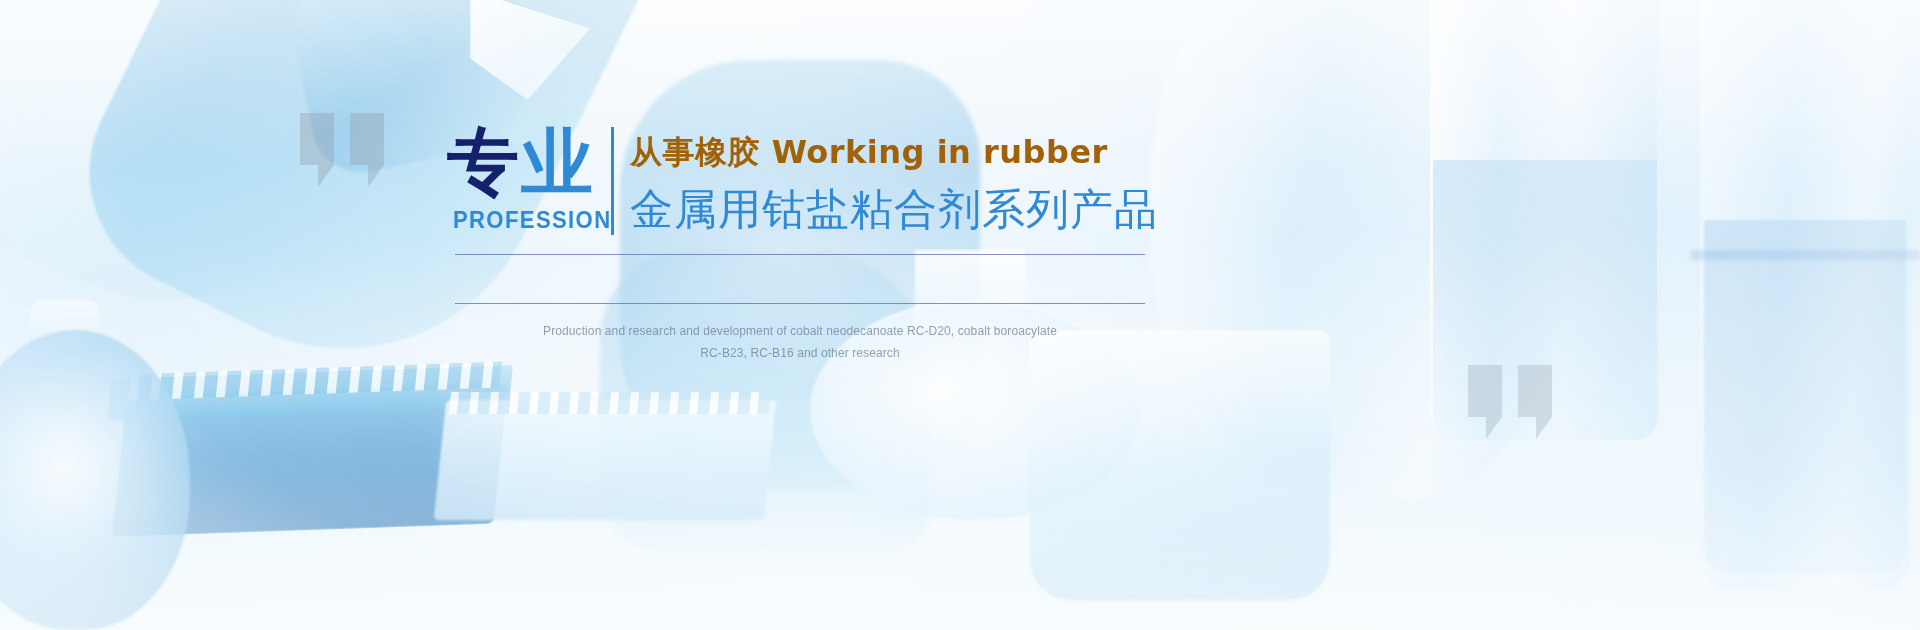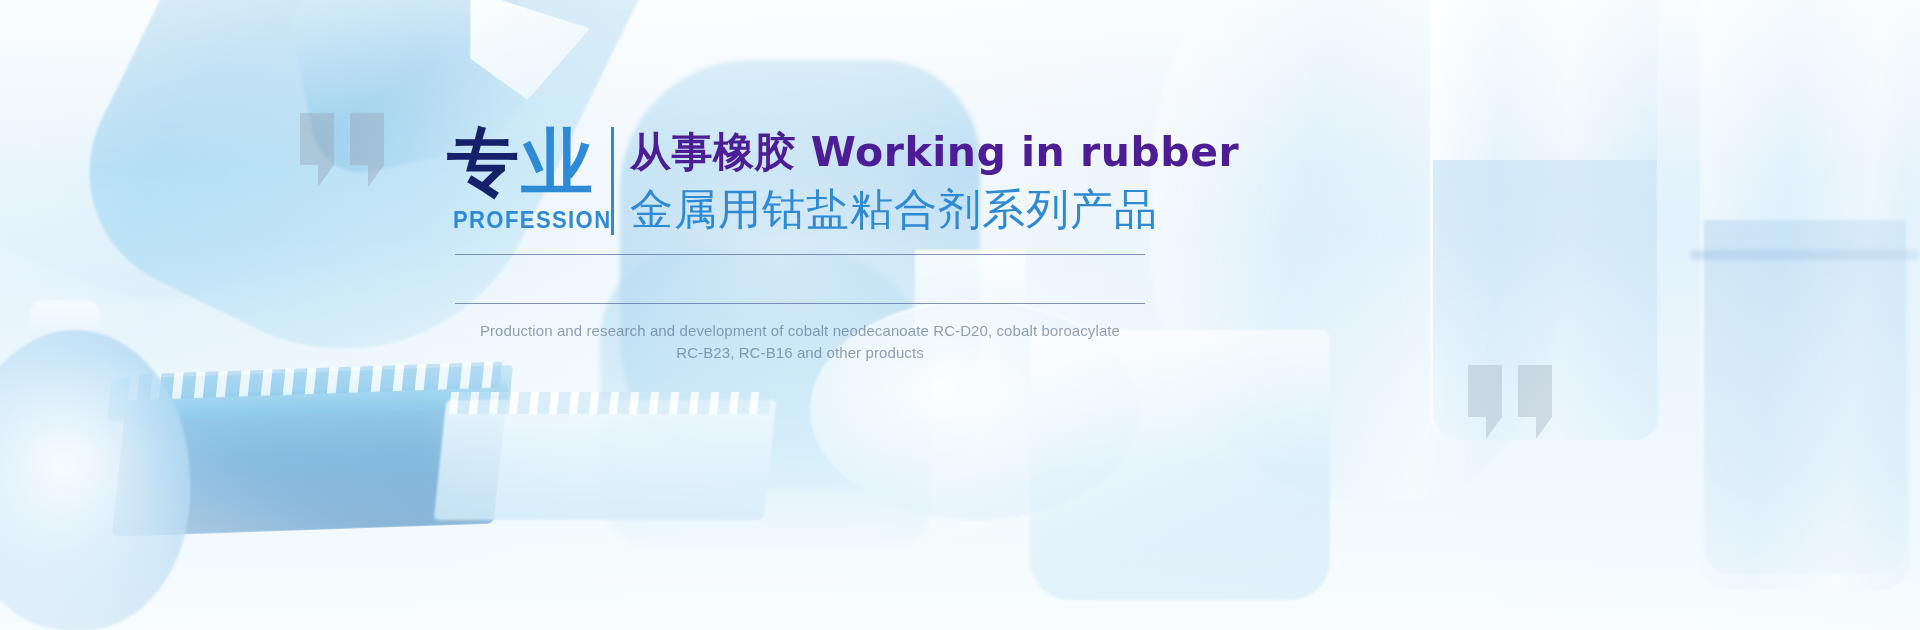--- a/index.html
+++ b/index.html
@@ -276,23 +276,23 @@
 
   
   .headline {
     position: absolute;
     left: 630px; top: 124px;
     width: 1100px;
   }
   .hl-line1 {
     font-family: "DejaVu Sans", "Liberation Sans", sans-serif;
     font-weight: 700;
-    font-size: 41px;
+    font-size: 32px;
     line-height: 56px;
-    color: #4c1d95;
+    color: #a16207;
     white-space: nowrap;
     letter-spacing: 0.5px;
   }
   .hl-line2 {
     font-family: "DejaVu Sans", "Liberation Sans", sans-serif;
     font-weight: 400;
     font-size: 43px;
     line-height: 58px;
     color: #2f8ad6;
     white-space: nowrap;
@@ -323,21 +323,21 @@
     white-space: nowrap;
     letter-spacing: 0.2px;
   }
 
   .en-caption {
     position: absolute;
     left: 400px; top: 320px;
     width: 800px;
     text-align: center;
     font-family: "Liberation Sans", "DejaVu Sans", sans-serif;
-    font-size: 15px;
+    font-size: 12px;
     line-height: 22px;
     color: rgba(84,104,130,0.62);
     letter-spacing: 0.1px;
   }
 </style>
 </head>
 <body>
 
 <div class="banner">
 
@@ -386,17 +386,17 @@
     <div class="headline">
       <div class="hl-line1">从事橡胶 Working in rubber</div>
       <div class="hl-line2">金属用钴盐粘合剂系列产品</div>
     </div>
 
     <div class="rule rule-top"></div>
     <div class="rule rule-bottom"></div>
 
     <div class="en-caption">
       <div>Production and research and development of cobalt neodecanoate RC-D20, cobalt boroacylate</div>
-      <div>RC-B23, RC-B16 and other products</div>
+      <div>RC-B23, RC-B16 and other research</div>
     </div>
 
   </div>
 </div>
 
 </body></html>

